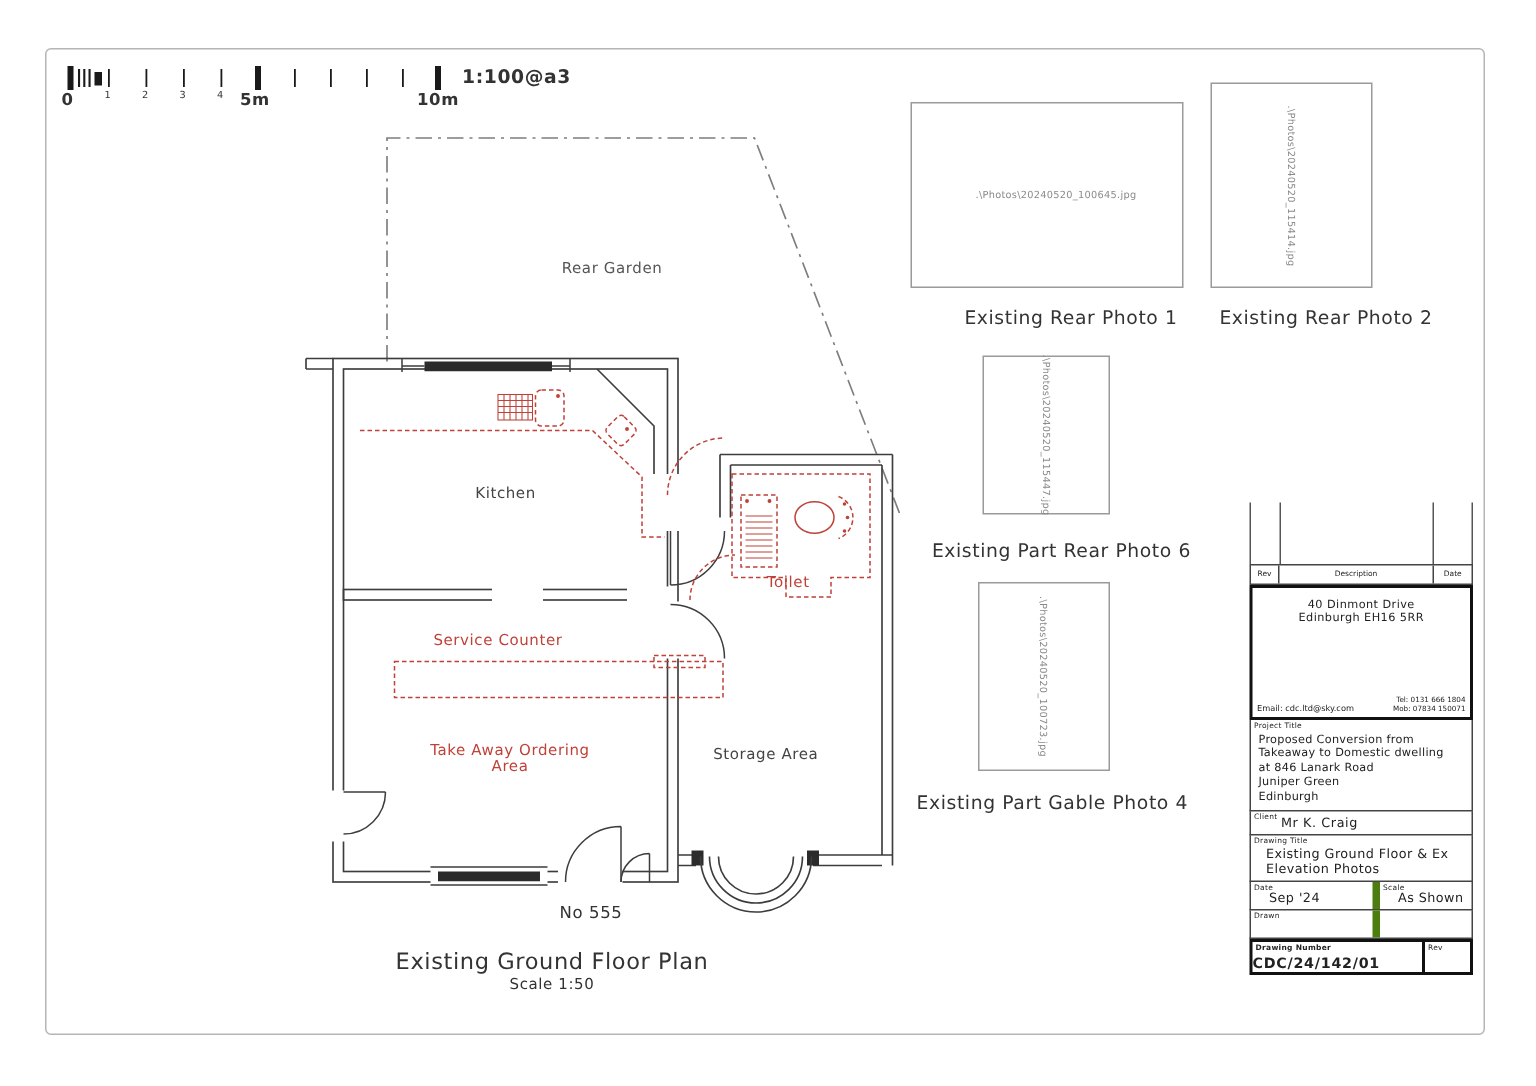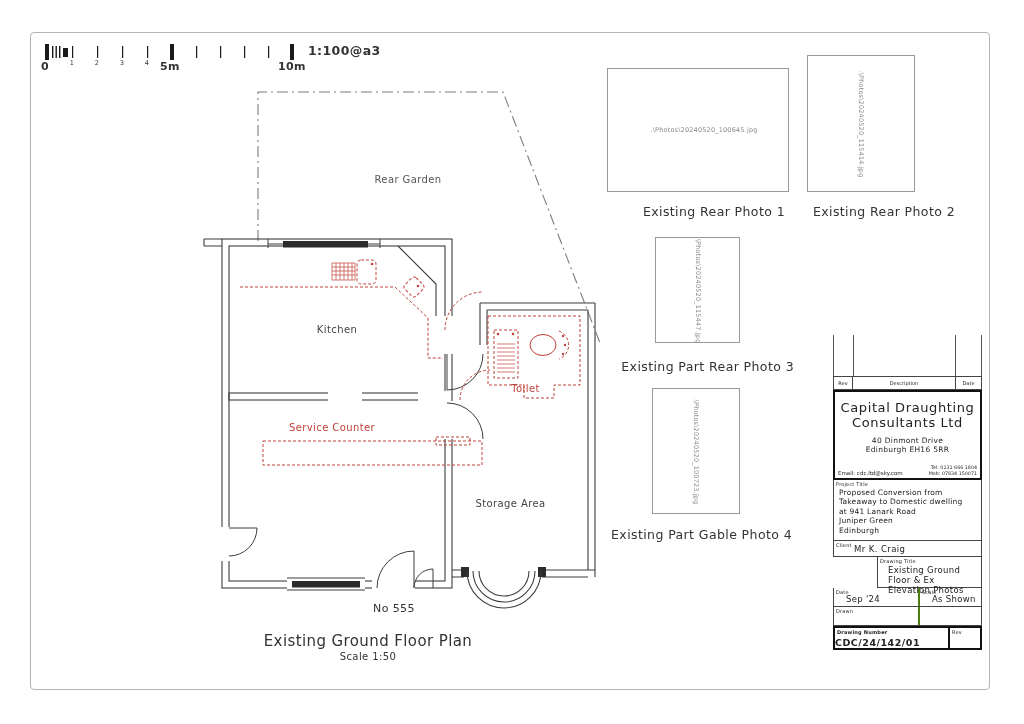--- a/index.html
+++ b/index.html
@@ -35,25 +35,25 @@
   .co-addr{font-size:7.5px;line-height:9px;margin-top:6px;letter-spacing:.3px;}
   .co-foot{position:absolute;left:3px;right:3px;bottom:2px;display:flex;justify-content:space-between;align-items:flex-end;}
   .co-email{font-size:5.5px;} .co-tel{font-size:4.8px;text-align:right;line-height:5.5px;}
   .status{height:27px;position:relative;text-align:center;}
   .mini{font-size:5px;color:#222;position:absolute;left:2px;top:1px;letter-spacing:.2px;}
   .status-val{font-size:14.5px;letter-spacing:.6px;margin-top:6px;}
   .proj{height:61px;position:relative;padding:8px 0 0 5px;}
   .proj-line{font-size:7.5px;line-height:9.4px;letter-spacing:.2px;}
   .client{height:16px;position:relative;}
   .client-val{font-size:8.5px;position:absolute;left:20px;top:3px;letter-spacing:.4px;}
-  .dtitle{height:31px;position:relative;padding:8px 0 0 10px;margin-left:44px;}
+  .dtitle{height:31px;position:relative;padding:8px 0 0 10px;}
   .dt-line{font-size:8.5px;line-height:10px;letter-spacing:.3px;}
   .row2{height:19px;display:flex;}
   .cell{position:relative;height:100%;}
-  .cellL{width:86px;border-right:2px solid #4d7c0f;}
+  .cellL{width:86px;border-right:5px solid #4d7c0f;}
   .cellR{flex:1;}
   .cell-val{font-size:8.5px;position:absolute;left:12px;top:6px;letter-spacing:.3px;}
   .dnum{height:24px;display:flex;}
   .dn-main{flex:1;position:relative;font-weight:bold;}
   .dn-val{font-size:9.5px;margin-top:9px;letter-spacing:.5px;}
   .dn-rev{width:32px;border-left:2px solid #111;position:relative;}
 </style>
 </head>
 <body>
 
@@ -162,82 +162,82 @@
   <div class="lbl ctr" style="left:91px;top:59px;width:12px;font-size:6.5px;">2</div>
   <div class="lbl ctr" style="left:116px;top:59px;width:12px;font-size:6.5px;">3</div>
   <div class="lbl ctr" style="left:141px;top:59px;width:12px;font-size:6.5px;">4</div>
   <div class="lbl b" style="left:160px;top:60px;font-size:11px;">5m</div>
   <div class="lbl b" style="left:278px;top:60px;font-size:11px;">10m</div>
   <div class="lbl b" style="left:308px;top:43px;font-size:12.5px;">1:100@a3</div>
 
   <div class="lbl ctr grey" style="left:348px;top:174px;width:120px;font-size:10px;">Rear Garden</div>
   <div class="lbl ctr" style="left:287px;top:324px;width:100px;font-size:10px;color:#444;">Kitchen</div>
   <div class="lbl ctr red" style="left:267px;top:422px;width:130px;font-size:10px;">Service Counter</div>
+  <div class="lbl ctr red" style="left:270px;top:495px;width:140px;font-size:10px;line-height:11px;">
+    <div>Take Away Ordering</div>
+    <div>Area</div>
+  </div>
   <div class="lbl ctr" style="left:448px;top:498px;width:125px;font-size:10px;color:#444;">Storage Area</div>
   <div class="lbl ctr red" style="left:493px;top:383px;width:65px;font-size:10px;">Toilet</div>
   <div class="lbl ctr" style="left:354px;top:602px;width:80px;font-size:11px;">No 555</div>
   <div class="lbl ctr" style="left:243px;top:632px;width:250px;font-size:15px;">Existing Ground Floor Plan</div>
   <div class="lbl ctr" style="left:243px;top:651px;width:250px;font-size:10px;">Scale 1:50</div>
 
   <div class="photo-box" style="left:607px;top:68px;width:168px;height:122px;padding-left:12px;">
     <span class="photo-file">.\Photos\20240520_100645.jpg</span>
   </div>
   <div class="lbl ctr caption" style="left:595px;top:204px;width:190px;">Existing Rear Photo 1</div>
 
   <div class="photo-box rot" style="left:807px;top:55px;width:106px;height:135px;">
     <span class="photo-file">.\Photos\20240520_115414.jpg</span>
   </div>
   <div class="lbl ctr caption" style="left:765px;top:204px;width:190px;">Existing Rear Photo 2</div>
 
   <div class="photo-box rot" style="left:655px;top:237px;width:83px;height:104px;">
     <span class="photo-file">.\Photos\20240520_115447.jpg</span>
   </div>
-  <div class="lbl ctr caption" style="left:602px;top:359px;width:192px;">Existing Part Rear Photo 3</div>
+  <div class="lbl ctr caption" style="left:602px;top:359px;width:192px;">Existing Part Rear Photo 6</div>
 
   <div class="photo-box rot" style="left:652px;top:388px;width:86px;height:124px;">
     <span class="photo-file">.\Photos\20240520_100723.jpg</span>
   </div>
   <div class="lbl ctr caption" style="left:600px;top:527px;width:192px;">Existing Part Gable Photo 4</div>
 
   <div id="tblock">
     <div class="rev-cols">
       <div class="rc rc1"></div>
       <div class="rc rc2"></div>
       <div class="rc rc3"></div>
     </div>
     <div class="rev-head">
       <div class="rh1">Rev</div>
       <div class="rh2">Description</div>
       <div class="rh3">Date</div>
     </div>
 
     <div class="box-thick company">
-      <div class="co-name">
-        <div>Capital Draughting</div>
-        <div>Consultants Ltd</div>
-      </div>
       <div class="co-addr">
         <div>40 Dinmont Drive</div>
         <div>Edinburgh EH16 5RR</div>
       </div>
       <div class="co-foot">
         <span class="co-email">Email: cdc.ltd@sky.com</span>
         <span class="co-tel">
           <span>Tel: 0131 666 1804</span><br>
           <span>Mob: 07834 150071</span>
         </span>
       </div>
     </div>
 
 
     <div class="box-thin no-top proj">
       <span class="mini">Project Title</span>
       <div class="proj-line">Proposed Conversion from</div>
       <div class="proj-line">Takeaway to Domestic dwelling</div>
-      <div class="proj-line">at 941 Lanark Road</div>
+      <div class="proj-line">at 846 Lanark Road</div>
       <div class="proj-line">Juniper Green</div>
       <div class="proj-line">Edinburgh</div>
     </div>
 
     <div class="box-thin no-top client">
       <span class="mini">Client</span>
       <span class="client-val">Mr K. Craig</span>
     </div>
 
     <div class="box-thin no-top dtitle">

